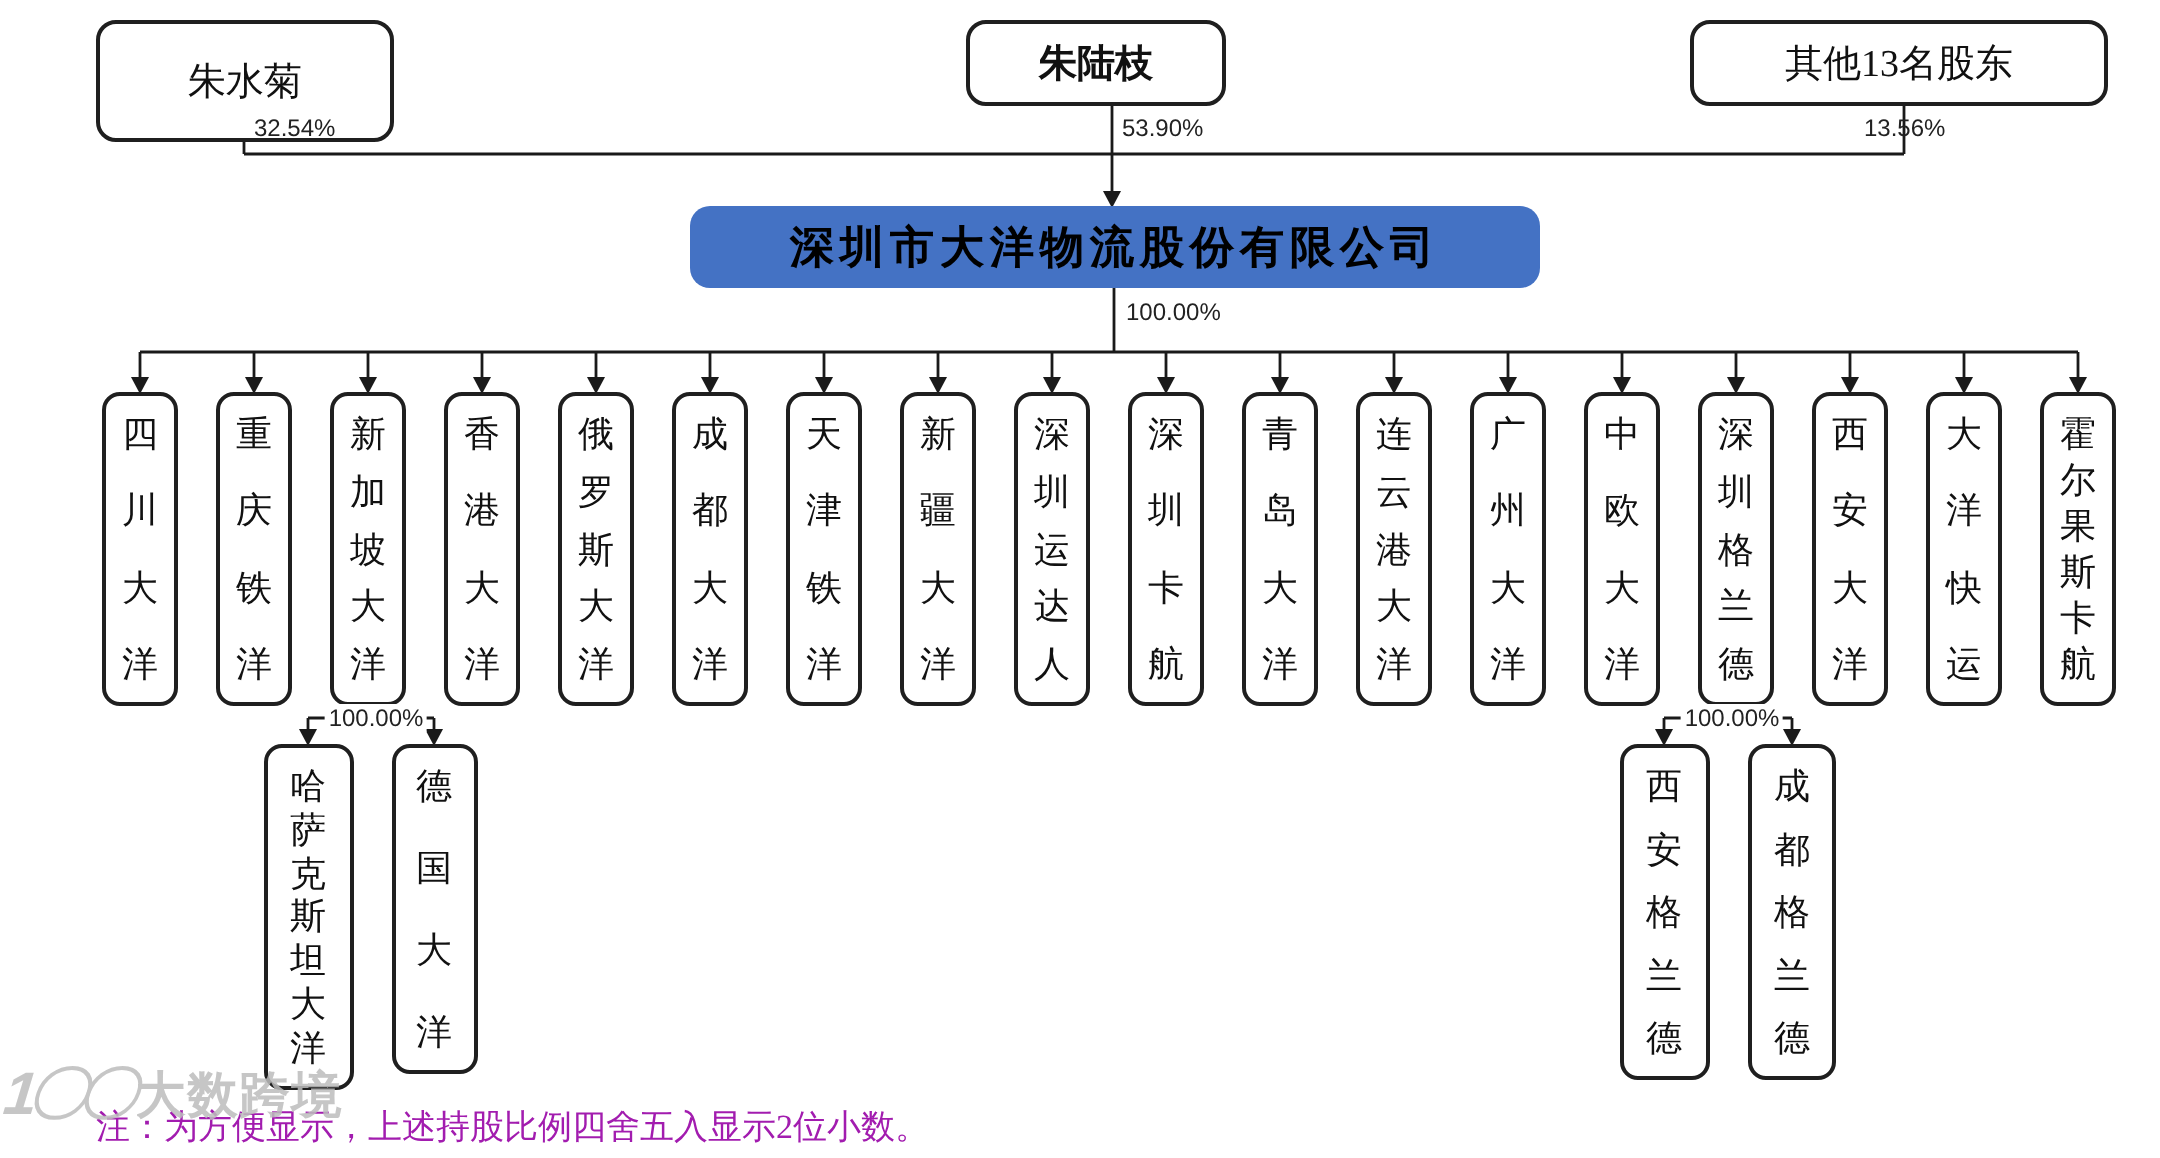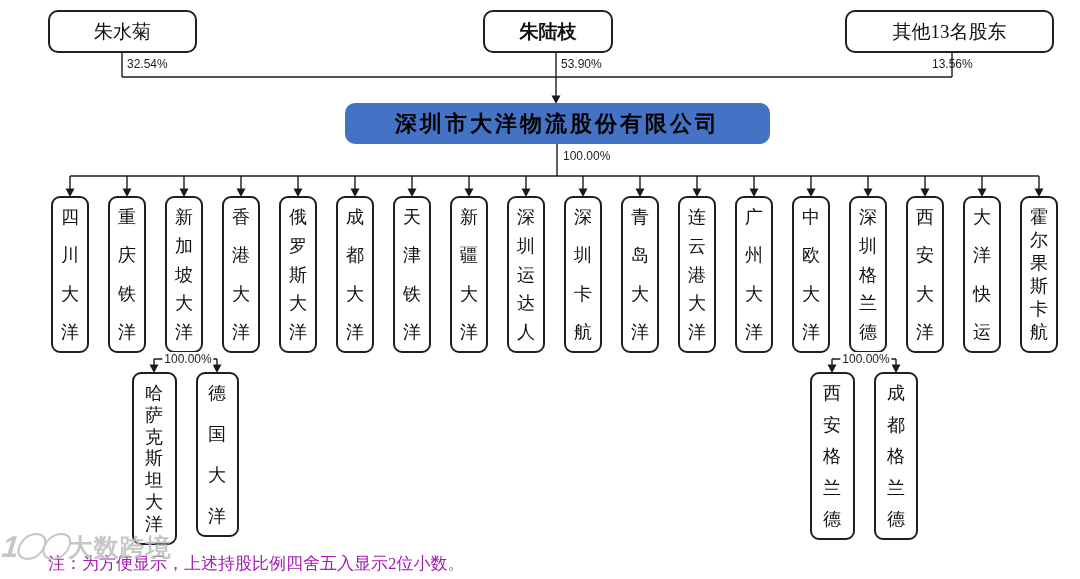--- a/index.html
+++ b/index.html
@@ -2,21 +2,21 @@
 <html><head>
 <meta charset="utf-8">
 <style>
   html,body{margin:0;padding:0;background:#ffffff;}
   #stage{position:relative;width:1080px;height:579px;background:#ffffff;overflow:hidden;
          font-family:"Liberation Sans","DejaVu Sans",sans-serif;}
   #wires{position:absolute;left:0;top:0;z-index:0;}
   .hbox{position:absolute;box-sizing:border-box;background:#fff;border:2px solid #1f1f1f;border-radius:10px;
         display:flex;align-items:center;justify-content:center;z-index:2;
         font-family:"Liberation Serif","DejaVu Serif",serif;font-size:19px;color:#111;}
-  .s0{left:48px;top:10px;width:149px;height:43px;}
+  .s0{left:48px;top:10px;width:149px;height:61px;}
   .s1{left:483px;top:10px;width:130px;height:43px;font-weight:bold;}
   .s2{left:845px;top:10px;width:209px;height:43px;}
   .pct{position:absolute;font-size:12px;color:#222;z-index:3;white-space:nowrap;}
   .p0{left:127px;top:57px;}
   .p1{left:561px;top:57px;}
   .p2{left:932px;top:57px;}
   #company{position:absolute;left:345px;top:103px;width:425px;height:41px;border-radius:10px;
            display:flex;align-items:center;justify-content:center;z-index:2;
            font-weight:bold;font-size:22px;letter-spacing:3px;
            font-family:"Liberation Sans","DejaVu Sans",sans-serif;}

